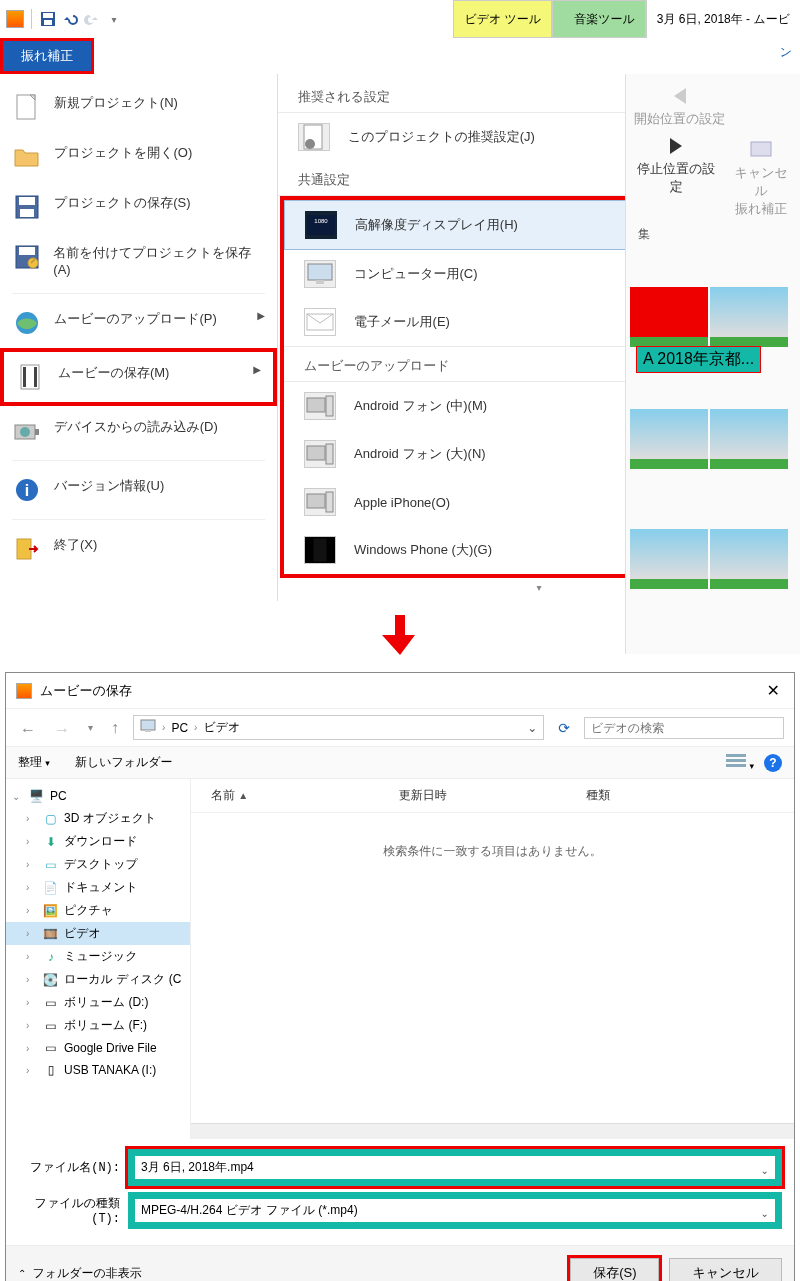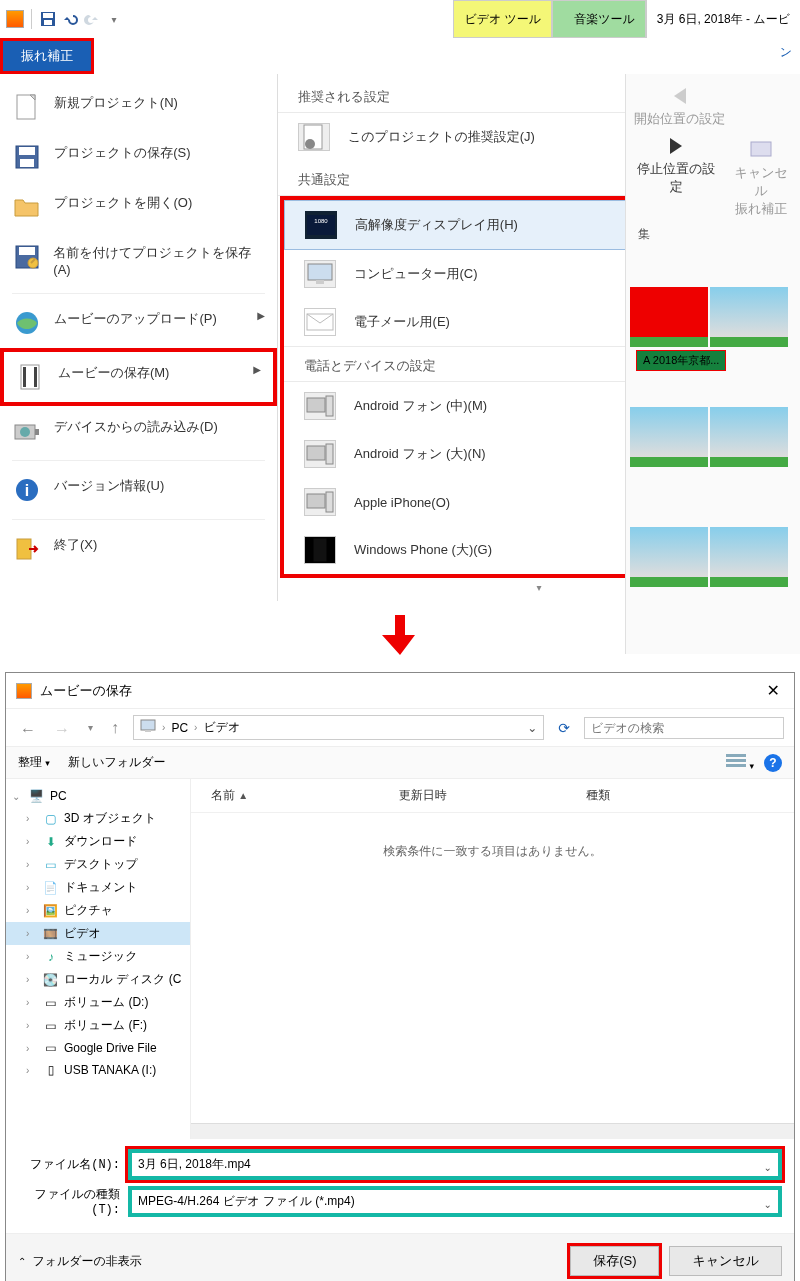--- a/index.html
+++ b/index.html
@@ -29,33 +29,33 @@
   .sm-item.hover { background: #e6f0fa; border: 1px solid #9bbce0; }
   .sm-red-box { border: 4px solid #e00; margin: 0 2px; }
   .right-panel { width: 175px; background: #fafafa; border-left: 1px solid #e0e0e0; padding: 8px 4px; position: absolute; right: 0; top: 0; height: 580px; }
   .rp-top { display: flex; gap: 12px; padding: 4px; }
   .rp-btn { text-align: center; font-size: 13px; color: #999; }
   .rp-btn svg { display: block; margin: 0 auto 4px; }
   .thumbs { margin-top: 40px; }
   .thumb-row { display: flex; gap: 2px; margin-bottom: 60px; }
   .thumb { width: 78px; height: 60px; background: linear-gradient(#87ceeb, #ddd); border-bottom: 10px solid #4a4; position: relative; }
   .thumb.red { background: #e00; }
-  .clip-label { display: inline-block; border: 1px solid #e00; background: #15803d; padding: 2px 6px; font-size: 11px; margin-top: -52px; margin-left: 6px; position: relative; z-index: 2;}
+  .clip-label { display: inline-block; border: 1px solid #e00; background: #14b8a6; padding: 2px 6px; font-size: 16px; margin-top: -52px; margin-left: 6px; position: relative; z-index: 2;}
   .red-arrow { text-align: center; margin: 14px 0; }
   .dialog { border: 1px solid #888; margin: 0 5px 20px; }
   .dlg-title { display: flex; align-items: center; padding: 8px 10px; font-size: 13px; }
   .dlg-title .app-icon { width: 16px; height: 16px; background: linear-gradient(#ff9a00,#ff5a00); margin-right: 8px; border: 1px solid #aaa; }
   .dlg-title .close { margin-left: auto; font-size: 16px; padding: 0 4px; }
   .dlg-nav { display: flex; align-items: center; padding: 6px 10px; gap: 10px; border-top: 1px solid #eee; }
   .dlg-nav .navbtn { font-size: 16px; color: #888; padding: 2px 4px; }
   .breadcrumb { flex: 1; display: flex; align-items: center; border: 1px solid #ccc; padding: 3px 6px; gap: 6px; font-size: 12px; }
   .breadcrumb .drop { margin-left: auto; color: #555; }
   .refresh { padding: 4px; color: #1a5fb4; font-size: 14px; }
   .searchbox { border: 1px solid #ccc; padding: 3px 6px; width: 200px; color: #888; font-size: 12px; }
-  .dlg-toolbar { display: flex; align-items: center; padding: 6px 12px; border-top: 1px solid #eee; border-bottom: 1px solid #eee; background: #fafafa; }
+  .dlg-toolbar { display: flex; align-items: center; padding: 6px 12px; border-top: 1px solid #eee; border-bottom: 1px solid #eee; background: #fafafa; gap: 7px; }
   .dlg-toolbar .tbtn { font-size: 12px; margin-right: 18px; }
   .dlg-toolbar .right { margin-left: auto; display: flex; gap: 10px; align-items: center; }
   .view-icon { width: 20px; height: 16px; }
   .help-icon { width: 18px; height: 18px; border-radius: 50%; background: #1a73e8; color: #fff; display: inline-flex; align-items: center; justify-content: center; font-size: 12px; font-weight: bold; }
   .dlg-body { display: flex; height: 360px; }
   .dlg-tree { width: 185px; border-right: 1px solid #eee; overflow-y: scroll; padding: 6px 0; }
   .tree-item { display: flex; align-items: center; padding: 3px 6px; font-size: 12px; gap: 4px; }
   .tree-item .exp { width: 12px; color: #888; font-size: 10px; }
   .tree-item .ticon { width: 18px; height: 16px; display: inline-flex; align-items: center; justify-content: center; }
   .tree-item.root { }
@@ -63,21 +63,21 @@
   .tree-item.selected { background: #cde6f7; }
   .dlg-list { flex: 1; display: flex; flex-direction: column; }
   .list-header { display: flex; padding: 8px 20px; font-size: 12px; color: #333; border-bottom: 1px solid #f0f0f0; }
   .list-header span { flex: 1; }
   .list-header .sort { font-size: 10px; color: #555; }
   .empty-msg { text-align: center; padding: 30px; color: #666; font-size: 12px; }
   .dlg-scrollbar { height: 16px; background: #f0f0f0; border-top: 1px solid #ddd; }
   .dlg-fields { padding: 10px 12px; }
   .field-row { display: flex; align-items: center; margin-bottom: 6px; }
   .field-row label { width: 110px; text-align: right; padding-right: 8px; font-size: 12px; font-family: Liberation Mono, monospace; }
-  .field-row .input { flex: 1; border: 4px solid #14b8a6; padding: 3px 6px; font-size: 12px; position: relative; display: flex; align-items: flex-end; }
+  .field-row .input { flex: 1; border: 7px solid #14b8a6; padding: 3px 6px; font-size: 12px; position: relative; display: flex; align-items: flex-end; }
   .field-row .input .drop { margin-left: auto; color: #555; font-size: 10px; }
   .red-outline { outline: 3px solid #e00; }
   .dlg-footer { display: flex; align-items: center; padding: 12px; border-top: 1px solid #eee; background: #f5f5f5; }
   .hide-folders { font-size: 12px; display: flex; align-items: center; gap: 6px; }
   .dlg-buttons { margin-left: auto; display: flex; gap: 10px; }
   .dlg-btn { padding: 5px 22px; font-size: 13px; background: #e8e8e8; border: 1px solid #bbb; }
   .dlg-btn.save { outline: 3px solid #e00; }
 </style>
 </head>
 <body>
@@ -122,35 +122,35 @@
       <span class="icon">
           <svg width="22" height="26" viewBox="0 0 22 26">
             <rect x="1" y="1" width="18" height="24" fill="#fff" stroke="#999"></rect>
             <path d="M14 1h5v5z" fill="#ddd" stroke="#999"></path>
           </svg>
         </span>
       <span>新規プロジェクト(N)</span>
     </div>
     <div class="fm-item">
       <span class="icon">
+          <svg width="26" height="22" viewBox="0 0 26 22">
+            <path d="M1 4h8l2 3h13v13H1z" fill="#f5c469" stroke="#c89b3c"></path>
+          </svg>
+        </span>
+      <span>プロジェクトを開く(O)</span>
+    </div>
+    <div class="fm-item">
+      <span class="icon">
           <svg width="24" height="24" viewBox="0 0 24 24">
             <rect x="1" y="1" width="22" height="22" fill="#4a6aa0" stroke="#2a4a80"></rect>
             <rect x="4" y="2" width="16" height="8" fill="#fff"></rect>
             <rect x="5" y="14" width="14" height="8" fill="#fff"></rect>
           </svg>
         </span>
       <span>プロジェクトの保存(S)</span>
-    </div>
-    <div class="fm-item">
-      <span class="icon">
-          <svg width="26" height="22" viewBox="0 0 26 22">
-            <path d="M1 4h8l2 3h13v13H1z" fill="#f5c469" stroke="#c89b3c"></path>
-          </svg>
-        </span>
-      <span>プロジェクトを開く(O)</span>
     </div>
     <div class="fm-item">
       <span class="icon">
           <svg width="24" height="24" viewBox="0 0 24 24">
             <rect x="1" y="1" width="22" height="22" fill="#4a6aa0" stroke="#2a4a80"></rect>
             <rect x="4" y="2" width="16" height="8" fill="#fff"></rect>
             <circle cx="18" cy="18" r="5" fill="#f0c040" stroke="#c89b3c"></circle>
             <path d="M16 18l4-4" stroke="#c89b3c" stroke-width="2"></path>
           </svg>
         </span>
@@ -243,21 +243,21 @@
       </div>
       <div class="sm-item">
         <span class="icon" style="background:#fff">
             <svg width="28" height="18">
               <rect x="1" y="1" width="26" height="16" fill="#fff" stroke="#bbb"></rect>
               <path d="M1 1l13 9 13-9" stroke="#bbb" fill="none"></path>
             </svg>
           </span>
         <span>電子メール用(E)</span>
       </div>
-      <div class="sm-header" style="border-top:1px solid #eaeaea">電話とデバイスの設定</div>
+      <div class="sm-header" style="border-top:1px solid #eaeaea">ムービーのアップロード</div>
       <div class="sm-item">
         <span class="icon">
             <svg width="28" height="24">
               <rect x="1" y="4" width="18" height="14" fill="#ccc" stroke="#888"></rect>
               <rect x="20" y="2" width="7" height="20" fill="#ddd" stroke="#888"></rect>
             </svg>
           </span>
         <span>Android フォン (中)(M)</span>
       </div>
       <div class="sm-item">

